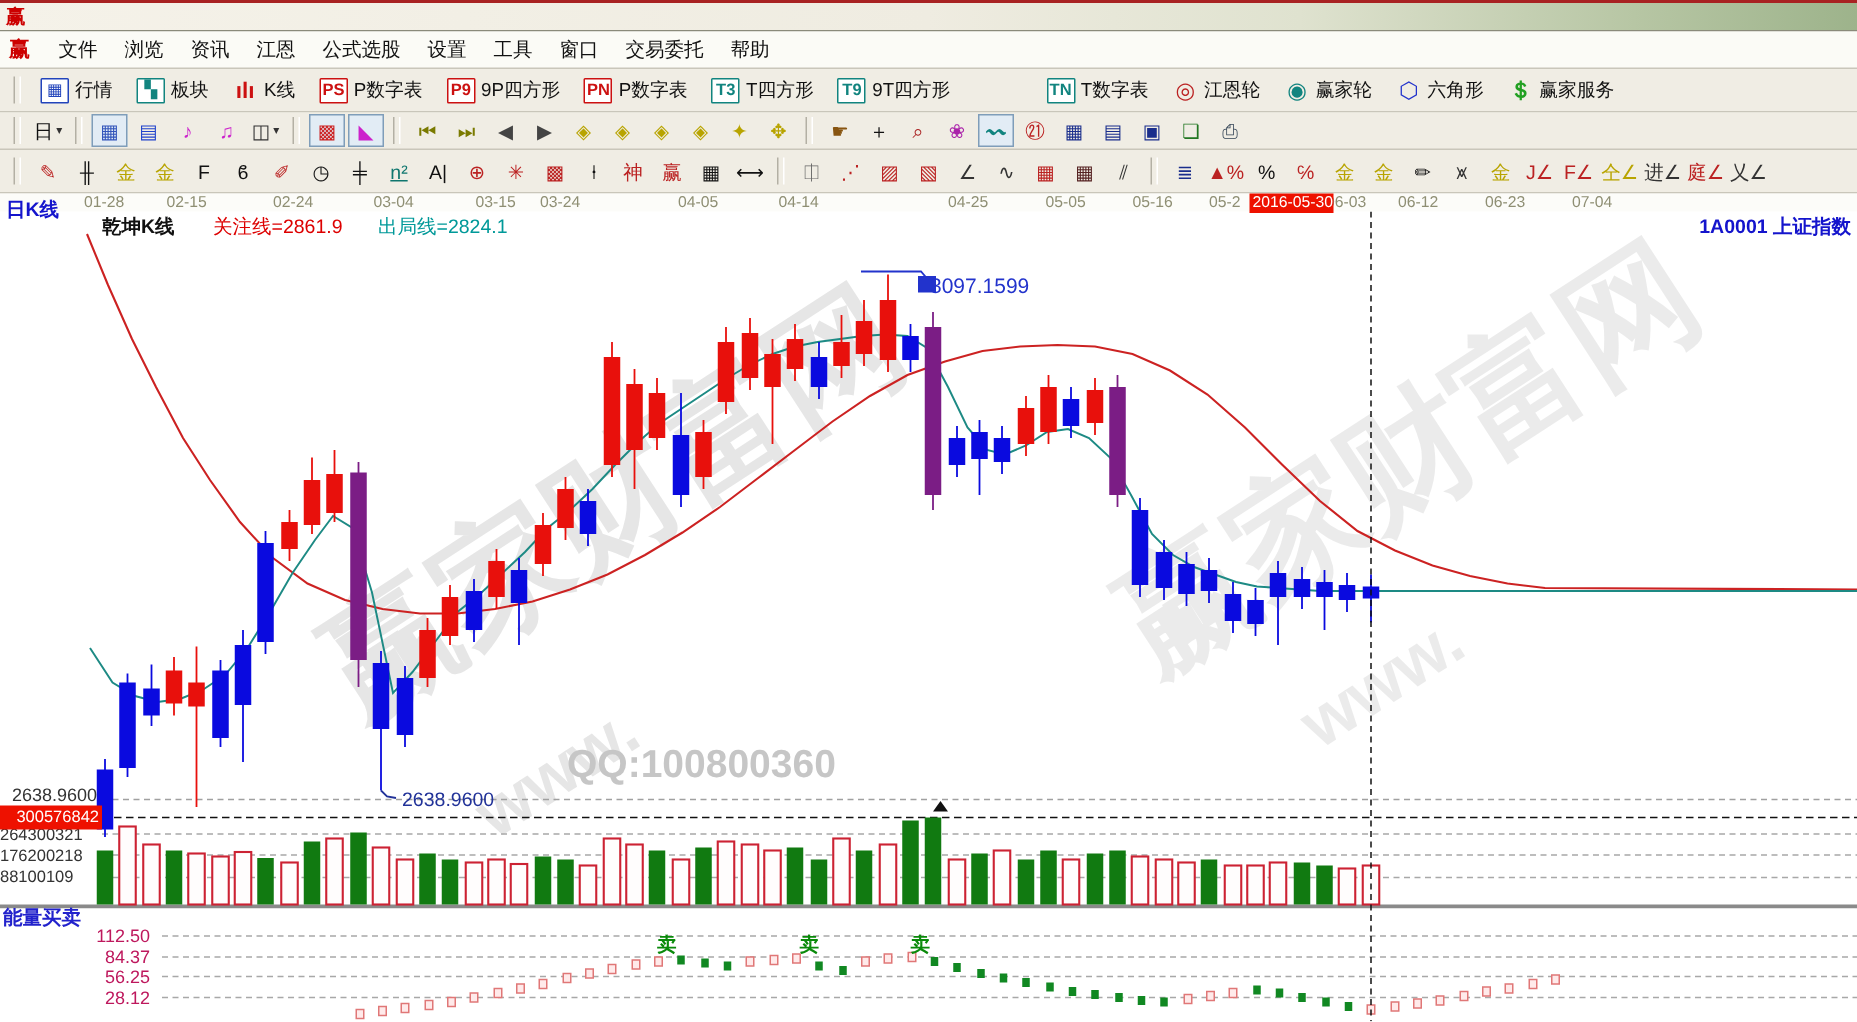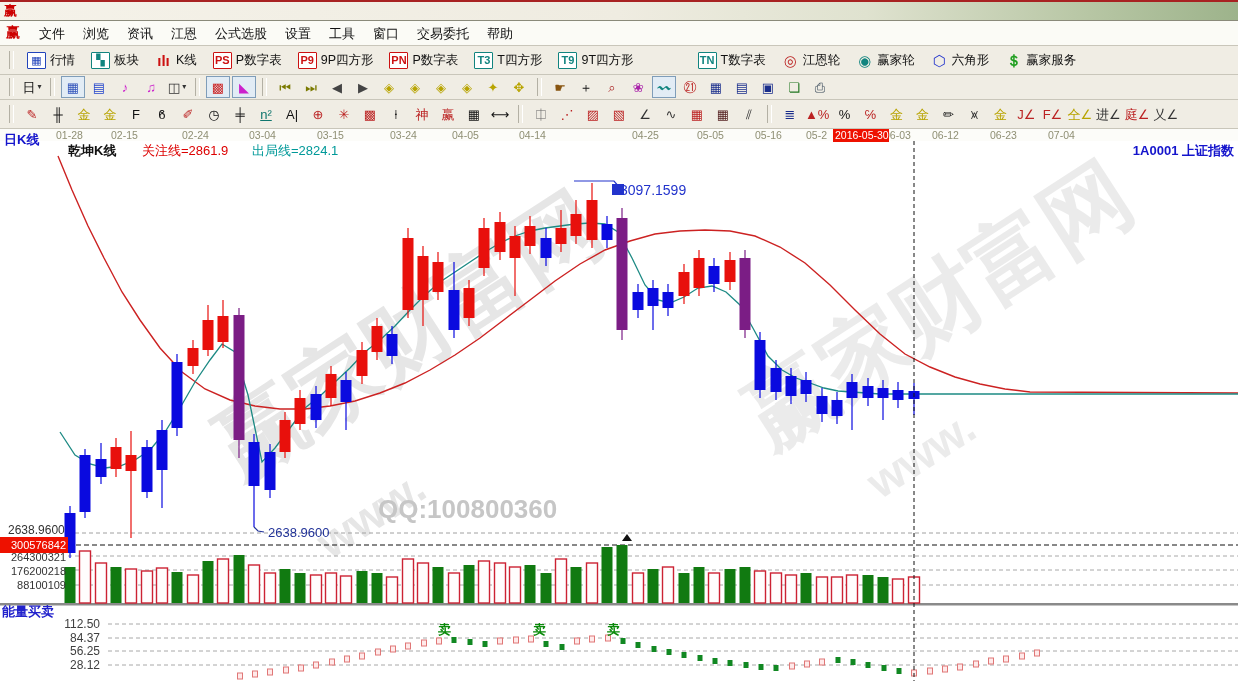--- a/index.html
+++ b/index.html
@@ -27,22 +27,22 @@
   .tb-btn.pressed{border:1px solid #7f9db9;background:#e2ecf5;}
   .tb-btn .dd{font-size:8px;color:#333;margin-left:2px;}
   .t3 .tb-btn{height:22px;font-size:13px;}
   .datebar{height:13px;position:relative;background:#fcfcf9;border-bottom:1px solid #b9b6aa;}
   .date-tick{position:absolute;top:0;font-size:10.5px;color:#8f8f74;white-space:nowrap;}
   .date-hl{position:absolute;top:0;height:13px;background:#ee1100;color:#fff;font-size:10.5px;
     line-height:13px;padding:0 2px;white-space:nowrap;z-index:3;}
   .chart-region{position:absolute;left:0;top:141px;width:1238px;height:540px;background:#fff;}
   .abs{position:absolute;white-space:nowrap;}
   .lbl-blue{color:#1414cc;font-weight:bold;font-size:13px;}
-  .vol-num{font-size:11px;color:#333;width:66px;text-align:right;}
-  .e-num{font-size:12px;color:#404040;width:100px;text-align:right;}
+  .vol-num{font-size:11px;color:#333;width:66px;text-align:left;}
+  .e-num{font-size:12px;color:#be185d;width:100px;text-align:right;}
 </style>
 </head>
 <body>
 
 <div class="titlebar">
   <span class="logo">赢</span>
 </div>
 
 <div class="menubar">
   <span class="menu-logo">赢</span>
@@ -334,21 +334,21 @@
       <span style="color: rgb(51, 51, 51);">乂∠</span>
     </span>
   </div>
 
 <div class="datebar" id="datebar">
     <span class="date-tick" style="left: 56px;">01-28</span>
     <span class="date-tick" style="left: 111px;">02-15</span>
     <span class="date-tick" style="left: 182px;">02-24</span>
     <span class="date-tick" style="left: 249px;">03-04</span>
     <span class="date-tick" style="left: 317px;">03-15</span>
-    <span class="date-tick" style="left: 390px;">03-24</span>
+    <span class="date-tick" style="left: 360px;">03-24</span>
     <span class="date-tick" style="left: 452px;">04-05</span>
     <span class="date-tick" style="left: 519px;">04-14</span>
     <span class="date-tick" style="left: 632px;">04-25</span>
     <span class="date-tick" style="left: 697px;">05-05</span>
     <span class="date-tick" style="left: 755px;">05-16</span>
     <span class="date-tick" style="left: 806px;">05-2</span>
     <span class="date-tick" style="left: 884px;">06-03</span>
     <span class="date-tick" style="left: 932px;">06-12</span>
     <span class="date-tick" style="left: 990px;">06-23</span>
     <span class="date-tick" style="left: 1048px;">07-04</span>

